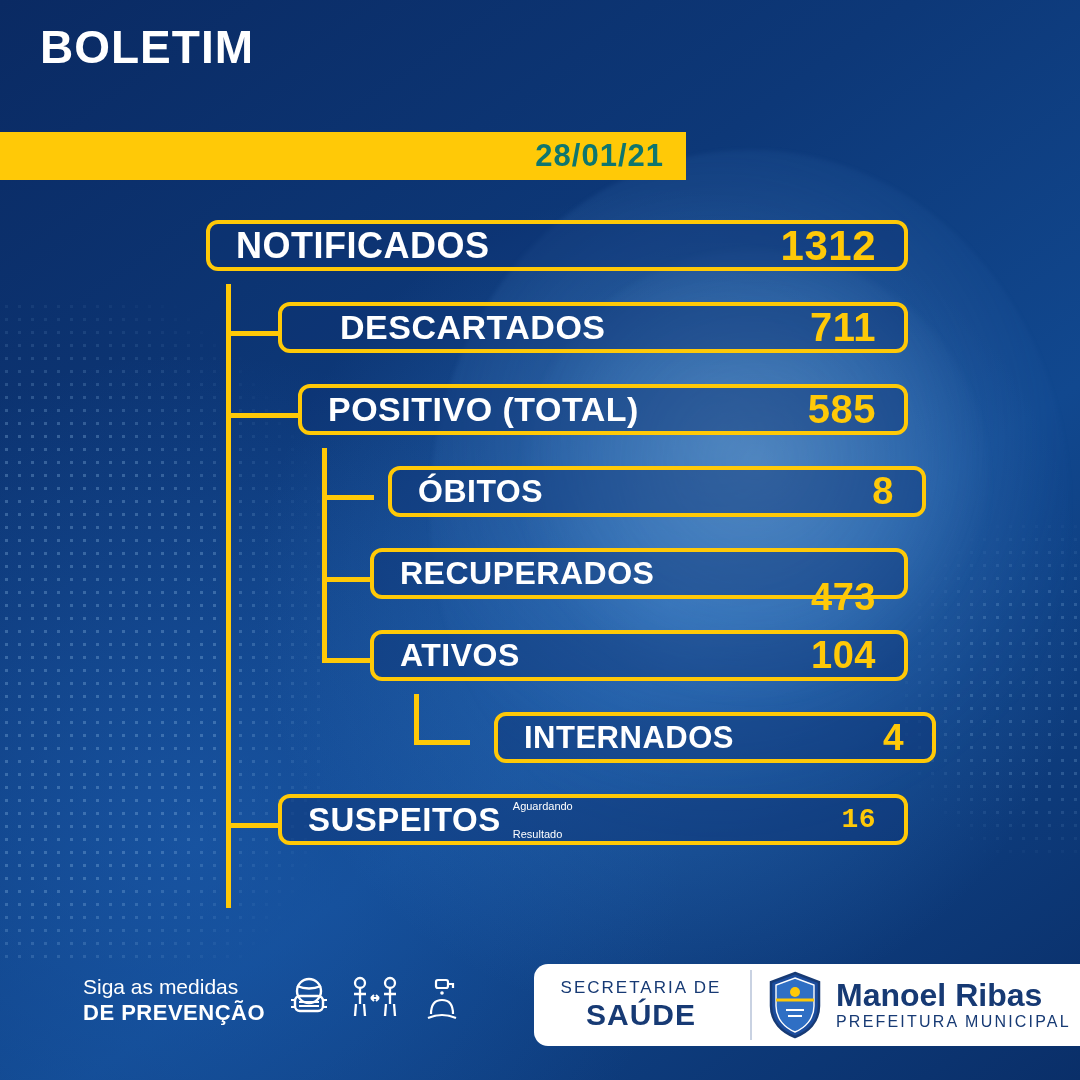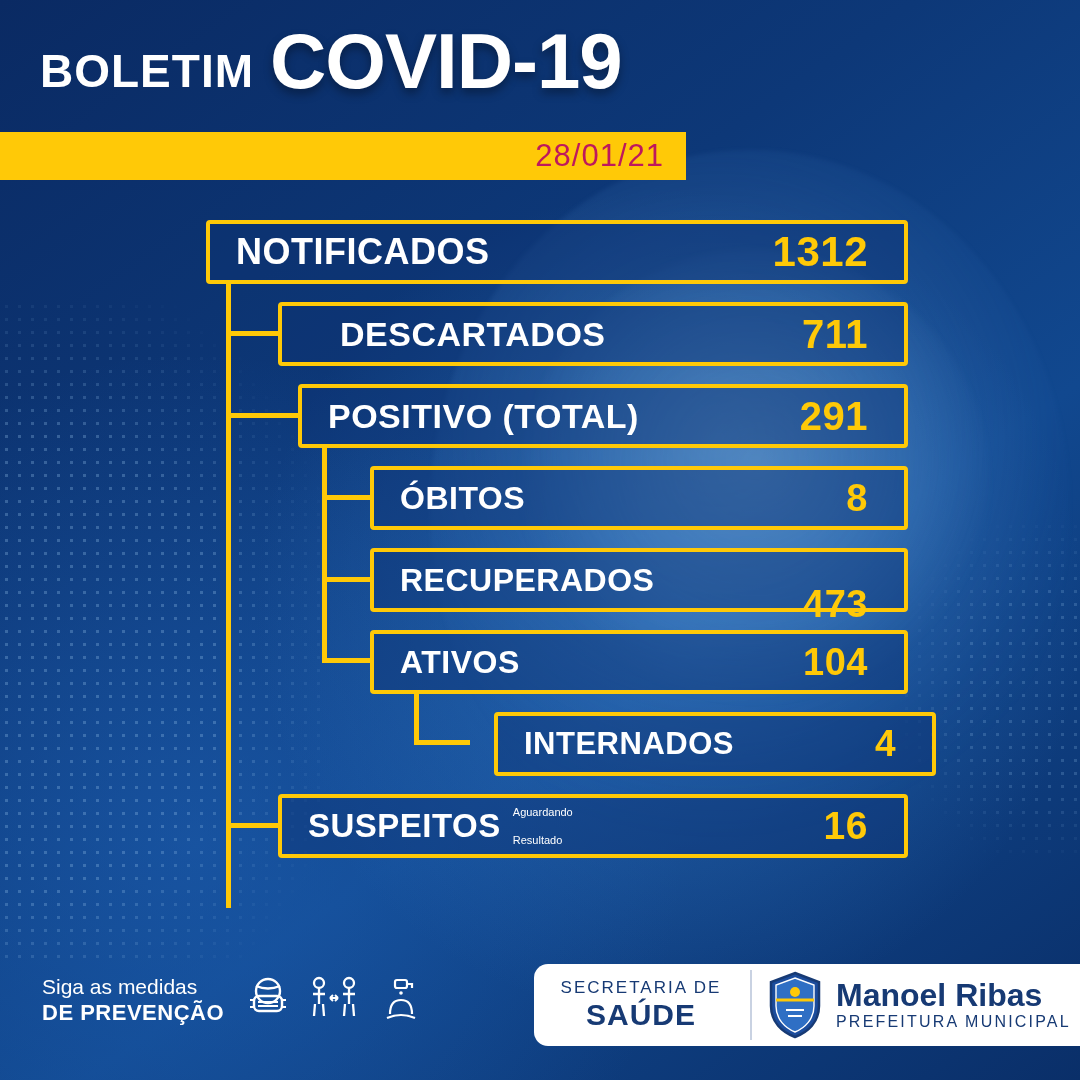--- a/index.html
+++ b/index.html
@@ -120,44 +120,44 @@
     width: 686px;
     height: 48px;
     background: #ffc907;
     display: flex;
     align-items: center;
     justify-content: flex-end;
     padding-right: 22px;
     box-sizing: border-box;
   }
   .date-bar span {
-    color: #be185d;
+    color: #0f766e;
     font-size: 31px;
-    font-weight: normal;
+    font-weight: bold;
     letter-spacing: 1px;
   }
 
   
   .rows {
     position: absolute;
     left: 0;
     top: 212px;
     width: 1080px;
     height: 720px;
   }
   .row {
     position: absolute;
-    height: 64px;
+    height: 51px;
     border: 4px solid #ffc907;
-    border-radius: 4px;
+    border-radius: 12px;
     background: rgba(13,52,116,0.45);
     box-sizing: border-box;
     display: flex;
     align-items: center;
-    padding: 0 36px 0 26px;
+    padding: 0 28px 0 26px;
   }
   .row .label {
     color: #ffffff;
     font-weight: bold;
     letter-spacing: 0.5px;
     white-space: nowrap;
   }
   .row .sub {
     color: #ffffff;
     font-size: 11px;
@@ -179,39 +179,39 @@
   #row-notificados .value { font-size: 42px; }
 
   #row-descartados { left: 278px; top: 90px;  width: 630px; }
   #row-descartados .label { font-size: 34px; margin-left: 32px; }
   #row-descartados .value { font-size: 40px; }
 
   #row-positivo    { left: 298px; top: 172px; width: 610px; }
   #row-positivo .label { font-size: 34px; }
   #row-positivo .value { font-size: 40px; }
 
-  #row-obitos      { left: 370px; top: 254px; width: 538px; }
+  #row-obitos      { left: 388px; top: 254px; width: 538px; }
   #row-obitos .label { font-size: 32px; }
   #row-obitos .value { font-size: 38px; }
 
   #row-recuperados { left: 370px; top: 336px; width: 538px; }
   #row-recuperados .label { font-size: 32px; }
   #row-recuperados .value { font-size: 38px; margin-top: 48px; }
 
   #row-ativos      { left: 370px; top: 418px; width: 538px; }
   #row-ativos .label { font-size: 32px; }
   #row-ativos .value { font-size: 38px; }
 
   #row-internados  { left: 494px; top: 500px; width: 442px; }
   #row-internados .label { font-size: 31px; }
   #row-internados .value { font-size: 37px; }
 
   #row-suspeitos   { left: 278px; top: 582px; width: 630px; }
   #row-suspeitos .label { font-size: 33px; }
-  #row-suspeitos .value { font-size: 39px; }
+  #row-suspeitos .value { font-size: 28px; font-family: Liberation Mono, monospace; }
 
   #row-monitorados { left: 206px; top: 664px; width: 702px; }
   #row-monitorados .label { font-size: 33px; }
   #row-monitorados .value { font-size: 39px; }
 
   
   .conn {
     position: absolute;
     background: #ffc907;
   }
@@ -229,20 +229,21 @@
     left: 42px;
     top: 22px;
     display: flex;
     align-items: center;
   }
   .prev-text {
     display: flex;
     flex-direction: column;
     color: #ffffff;
     line-height: 26px;
+    margin-left: 41px;
   }
   .prev-line1 { font-size: 21px; font-weight: normal; }
   .prev-line2 { font-size: 22px; font-weight: bold; letter-spacing: 0.5px; }
   .prev-icons {
     display: flex;
     align-items: center;
     gap: 16px;
     margin-left: 22px;
   }
 
@@ -307,21 +308,20 @@
   <div class="virus"></div>
   <div class="virus2"></div>
   <div class="dots-left"></div>
   <div class="dots-right"></div>
 
   <div class="header">
     <div class="title-wrap">
       <div class="t-left">
         <div class="t-boletim">BOLETIM</div>
       </div>
-      <div class="t-covid">COVID-19</div>
     </div>
   </div>
 
   <div class="date-bar">
     <span>28/01/21</span>
   </div>
 
   <div class="rows">
 
     <div class="conn" style="left:226px; top:72px; width:5px; height:624px;"></div>
@@ -343,21 +343,21 @@
       <span class="value">1312</span>
     </div>
 
     <div class="row" id="row-descartados">
       <span class="label">DESCARTADOS</span>
       <span class="value">711</span>
     </div>
 
     <div class="row" id="row-positivo">
       <span class="label">POSITIVO (TOTAL)</span>
-      <span class="value">291</span>
+      <span class="value">585</span>
     </div>
 
     <div class="row" id="row-obitos">
       <span class="label">ÓBITOS</span>
       <span class="value">8</span>
     </div>
 
     <div class="row" id="row-recuperados">
       <span class="label">RECUPERADOS</span>
       <span class="value">473</span>

